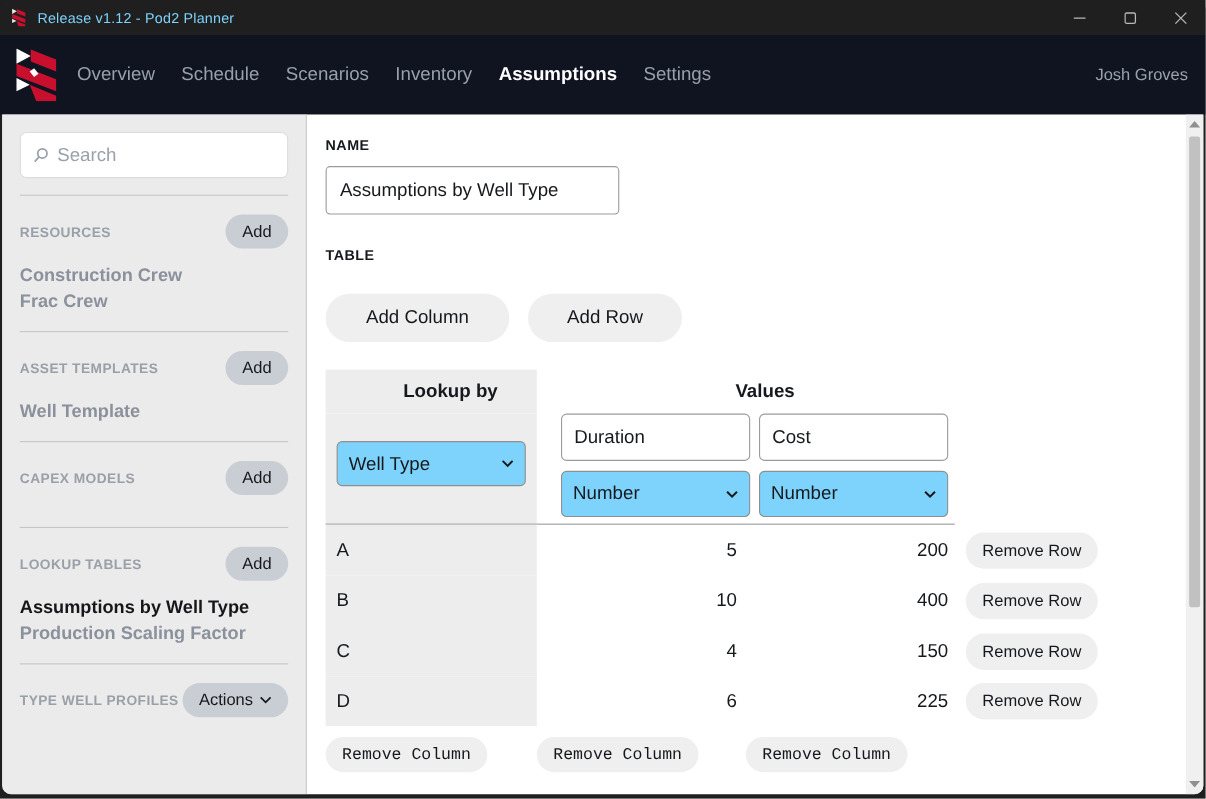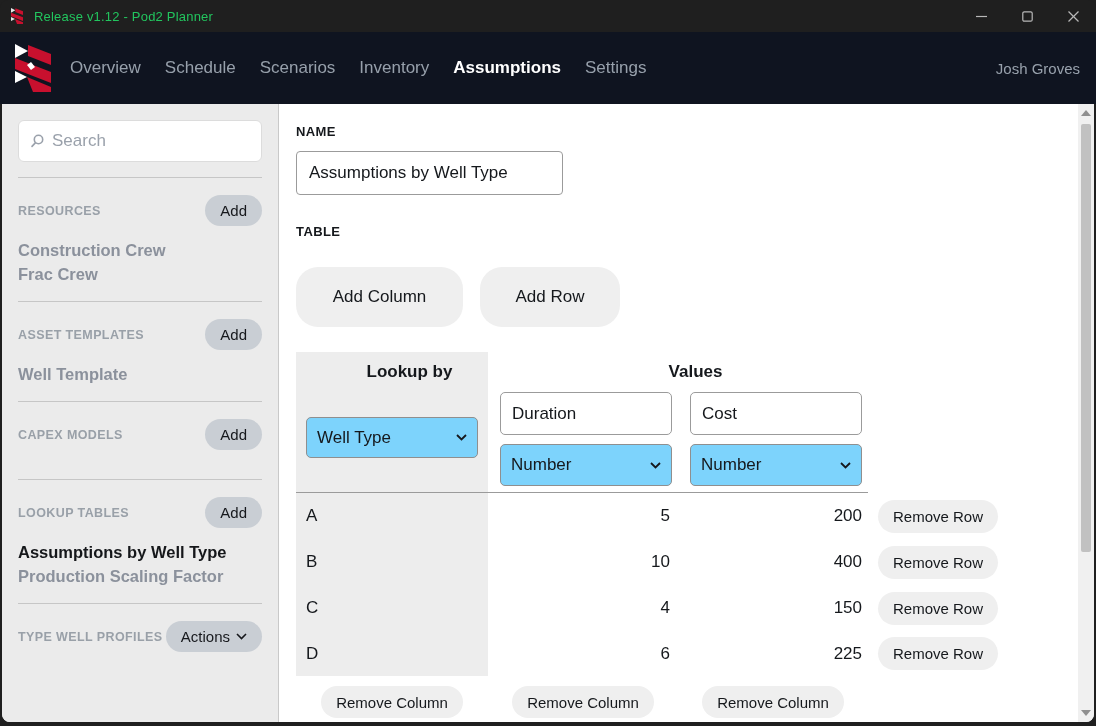--- a/index.html
+++ b/index.html
@@ -3,21 +3,21 @@
 <meta charset="utf-8">
 <style>
   * { margin:0; padding:0; box-sizing:border-box; }
   html,body { width:1096px; height:726px; }
   body { font-family:"Liberation Sans","DejaVu Sans",sans-serif; background:#1f1f1f; overflow:hidden; }
   .app { width:1096px; height:726px; display:flex; flex-direction:column; }
 
   
   .titlebar { height:32px; background:#1f1f1f; display:flex; align-items:center; border-radius:8px 8px 0 0; }
   .tb-icon { width:16px; height:18px; margin:0 8px 0 10px; display:flex; align-items:center; }
-  .tb-title { color:#22c55e; font-size:13px; letter-spacing:.2px; }
+  .tb-title { color:#7dd3fc; font-size:13px; letter-spacing:.2px; }
   .tb-controls { margin-left:auto; display:flex; height:32px; }
   .tb-btn { width:46px; height:32px; display:flex; align-items:center; justify-content:center; cursor:default; }
   .tb-btn svg { stroke:#b8b8b8; }
 
   
   .navbar { height:72px; background:#0f1420; display:flex; align-items:center; padding:0 16px 0 14px; }
   .logo { width:38px; height:48px; margin-right:18px; }
   .nav-items { display:flex; gap:24px; align-items:center; }
   .nav-item { font-size:17px; color:#97a0ab; cursor:pointer; }
   .nav-item.active { color:#ffffff; font-weight:700; }
@@ -40,43 +40,43 @@
   .side-item { font-size:16.5px; font-weight:700; color:#8b919c; line-height:24px; cursor:pointer; }
   .side-item.selected { color:#15171a; }
   .sec-bottom-pad { height:14px; }
 
   
   .main { flex:1; padding:20px 0 0 17px; position:relative; }
   .field-label { font-size:13px; font-weight:700; color:#15181c; letter-spacing:.4px; }
   .name-input { width:267px; height:44px; border:1px solid #9b9b9b; border-radius:4px; font-size:17px; padding:0 12px; margin-top:12px; color:#15181c; font-family:inherit; outline:none; display:block; }
   .table-label { margin-top:29px; }
   .btn-row { display:flex; gap:17px; margin-top:28px; }
-  .btn-big { background:#efefef; border:none; border-radius:22px; height:60px; font-size:17px; color:#15181c; font-family:inherit; cursor:pointer; }
+  .btn-big { background:#efefef; border:none; border-radius:22px; height:44px; font-size:17px; color:#15181c; font-family:inherit; cursor:pointer; }
   .btn-addcol { width:167px; }
   .btn-addrow { width:140px; }
 
   
   .tbl { margin-top:25px; display:grid; grid-template-columns:192px 190px 190px 130px; grid-template-rows:40px 101px 46px 46px 46px 45px 42px; }
   .lkbg { background:#ededed; }
   .hd { font-size:17px; font-weight:700; color:#15181c; display:flex; align-items:center; justify-content:center;padding-left:35px; }
   .values-hd { grid-column:2/4; }
   .hdrline { border-bottom:1px solid #9b9b9b; }
   .ctrl-lookup { display:flex; justify-content:center; padding-top:25px; }
-  .ctrl-stack { padding-left:12px; padding-top:0; display:flex; flex-direction:column; gap:9px; }
+  .ctrl-stack { padding-left:22px; padding-top:0; display:flex; flex-direction:column; gap:9px; }
   .ctrl-stack.c3 { padding-left:12px; }
   .tinput { width:172px; height:43px; border:1px solid #9b9b9b; border-radius:5px; font-size:17px; padding:0 11px; color:#15181c; font-family:inherit; outline:none; background:#fff; }
   .select { width:172px; height:42px; border:1px solid #8f8f8f; border-radius:5px; background:#7dd3fc; display:flex; align-items:center; font-size:17px; color:#15181c; padding:0 10px; cursor:pointer; }
   .select.lk { height:41px; }
   .select .sel-label { flex:1; }
   .row-key { font-size:17px; color:#15181c; display:flex; align-items:center; padding-left:10px; }
   .row-num { font-size:17px; color:#15181c; display:flex; align-items:center; justify-content:flex-end; padding-right:8px; }
   .row-num.c3 { padding-right:6px; }
   .row-btn-cell { display:flex; align-items:center; padding-left:10px; }
   .btn-small { background:#efefef; border:none; border-radius:17px; height:33px; padding:0 15px; font-size:15px; color:#15181c; font-family:inherit; cursor:pointer; white-space:nowrap; }
-  .foot-cell { display:flex; align-items:flex-end; justify-content:center; padding-top:9px; }
+  .foot-cell { display:flex; align-items:flex-end; justify-content:flex-start; padding-top:9px;font-family:Liberation Mono, monospace; }
   .btn-small.rc { height:32px; }
 
   
   .scrollbar { width:16px; background:#f0f0f0; position:relative; flex-shrink:0; }
   .sb-arrow { position:absolute; left:50%; transform:translateX(-50%); width:0; height:0; cursor:pointer; }
   .sb-up { top:6px; border-left:5px solid transparent; border-right:5px solid transparent; border-bottom:6px solid #8f8f8f; }
   .sb-down { bottom:6px; border-left:5px solid transparent; border-right:5px solid transparent; border-top:6px solid #8f8f8f; }
   .sb-thumb { position:absolute; top:20px; left:3px; width:10px; height:428px; background:#c1c1c1; border-radius:2px; cursor:pointer; }
 
   .chev { flex-shrink:0; }

